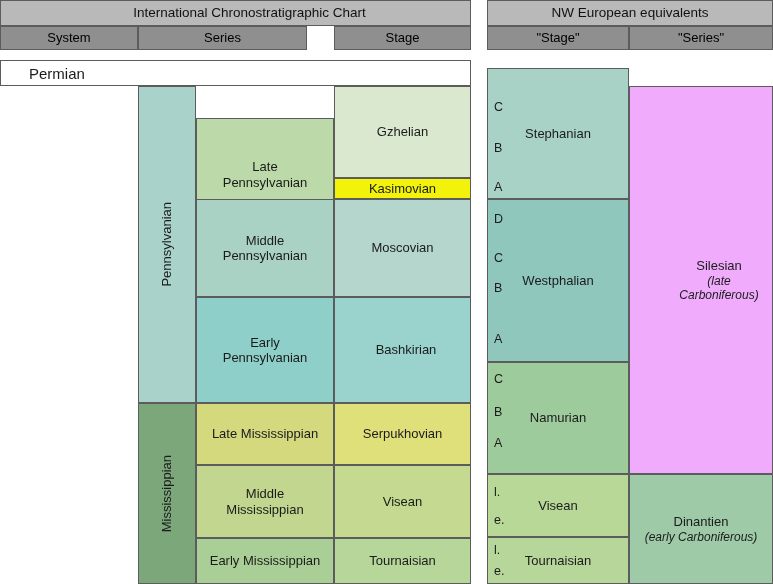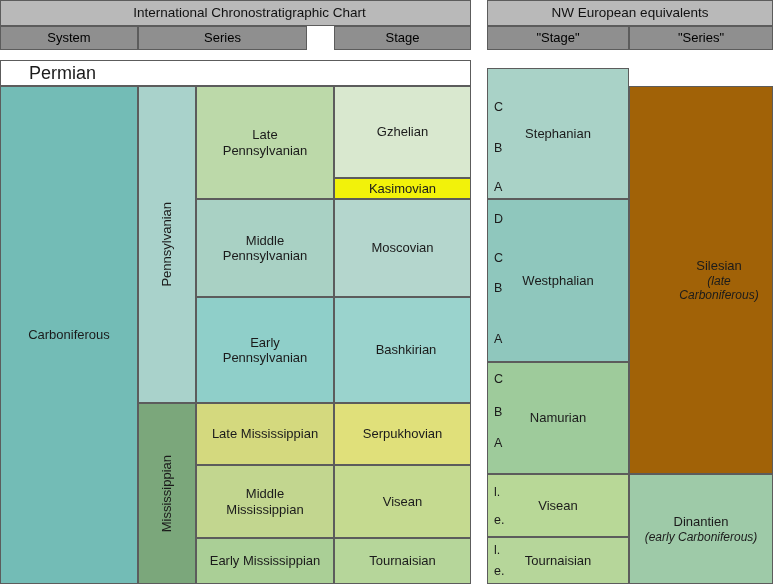--- a/index.html
+++ b/index.html
@@ -53,21 +53,21 @@
     writing-mode: vertical-rl;
     transform: rotate(180deg);
     white-space: nowrap;
   }
 
   
   .c-carb      { background: #73bcb6; }
   .c-penn-lbl  { background: #a9d2cb; }
   .c-miss-lbl  { background: #7ba77b; }
 
-  .c-latepenn  { background: #bcd9a9; }
+  .c-latepenn  { background: #bcd9a9; margin-top: 32px; }
   .c-midpenn   { background: #a9d1c4; }
   .c-earlypenn { background: #8fcfc9; }
 
   .c-gzhelian  { background: #d9e8cf; }
   .c-kasimov   { background: #f2f20a; }
   .c-moscov    { background: #b4d6cd; }
   .c-bashkir   { background: #9ad3cd; padding-left: 7px; }
 
   .c-latemiss  { background: #d4d97e; }
   .c-midmiss   { background: #c2d68f; }
@@ -76,42 +76,42 @@
   .c-serpukh   { background: #e0e07a; }
   .c-visean-l  { background: #c5da90; }
   .c-tourn-l   { background: #b6d69a; }
 
   
   .r-steph   { background: #a9d2c7; }
   .r-west    { background: #8fc7bd; }
   .r-namur   { background: #9ecb9b; }
   .r-visean  { background: #b8d897; }
   .r-tourn   { background: #b6d69a; }
-  .r-siles   { background: #a16207; padding-left: 36px; }
+  .r-siles   { background: #f0abfc; padding-left: 36px; }
   .r-dinant  { background: #9ecaa8; }
 
   .sub-letter {
     justify-content: flex-start;
     padding-left: 7px;
     font-size: 12.5px;
   }
   .italic-sub {
     font-style: italic;
     font-size: 12px;
   }
   .permian-band {
     position: absolute;
     border: 1px solid #5c5c5c;
     background: #ffffff;
     box-sizing: border-box;
     display: flex;
     align-items: center;
     justify-content: flex-start;
     padding-left: 28px;
-    font-size: 18px;
+    font-size: 15px;
   }
   .divider {
     position: absolute;
     background: #ffffff;
   }
 </style>
 </head>
 <body>
 
 <div class="page">
@@ -124,23 +124,20 @@
 
   <div class="cell hdr-title" style="left:487px; top:0px; width:286px; height:26px;">NW European equivalents</div>
 
   <div class="cell hdr-sub" style="left:487px; top:26px; width:142px; height:24px;">"Stage"</div>
   <div class="cell hdr-sub" style="left:629px; top:26px; width:144px; height:24px;">"Series"</div>
 
   <div class="permian-band" style="left:0px; top:60px; width:471px; height:26px;">
     <span>Permian</span>
   </div>
 
-  <div class="cell c-carb" style="left:0px; top:86px; width:138px; height:498px;">
-    <span>Carboniferous</span>
-  </div>
 
   <div class="cell c-penn-lbl" style="left:138px; top:86px; width:58px; height:317px;">
     <span class="vert">Pennsylvanian</span>
   </div>
   <div class="cell c-miss-lbl" style="left:138px; top:403px; width:58px; height:181px;">
     <span class="vert">Mississippian</span>
   </div>
 
   <div class="cell c-latepenn" style="left:196px; top:86px; width:138px; height:113px;">
     <span>

